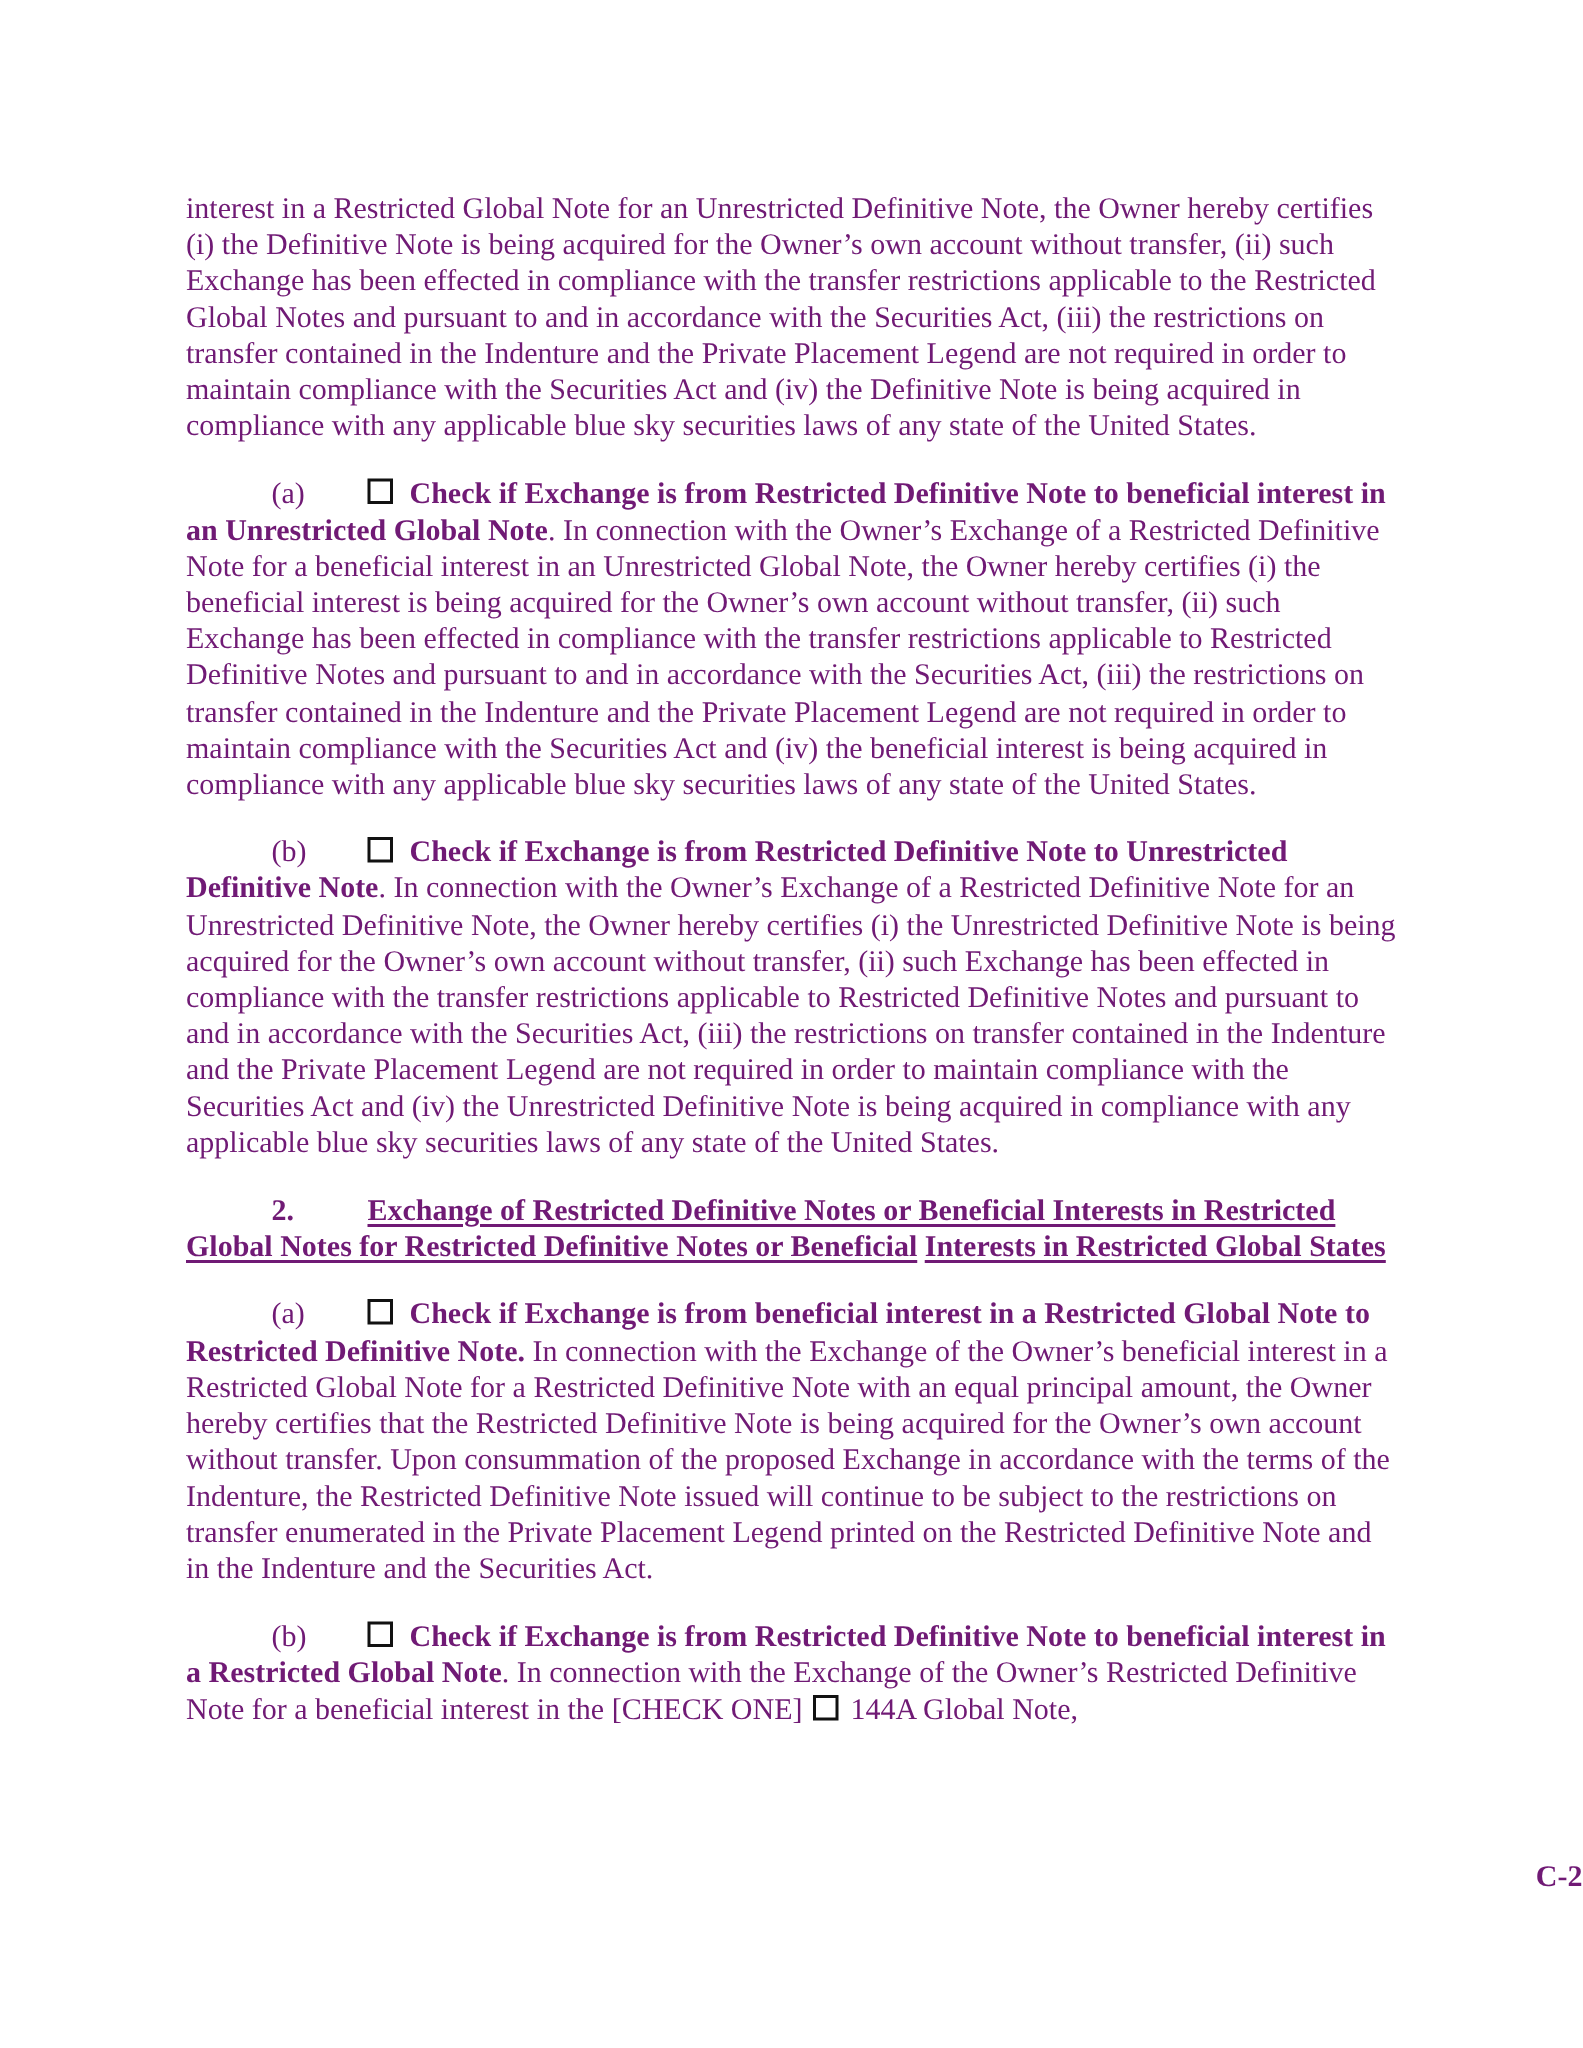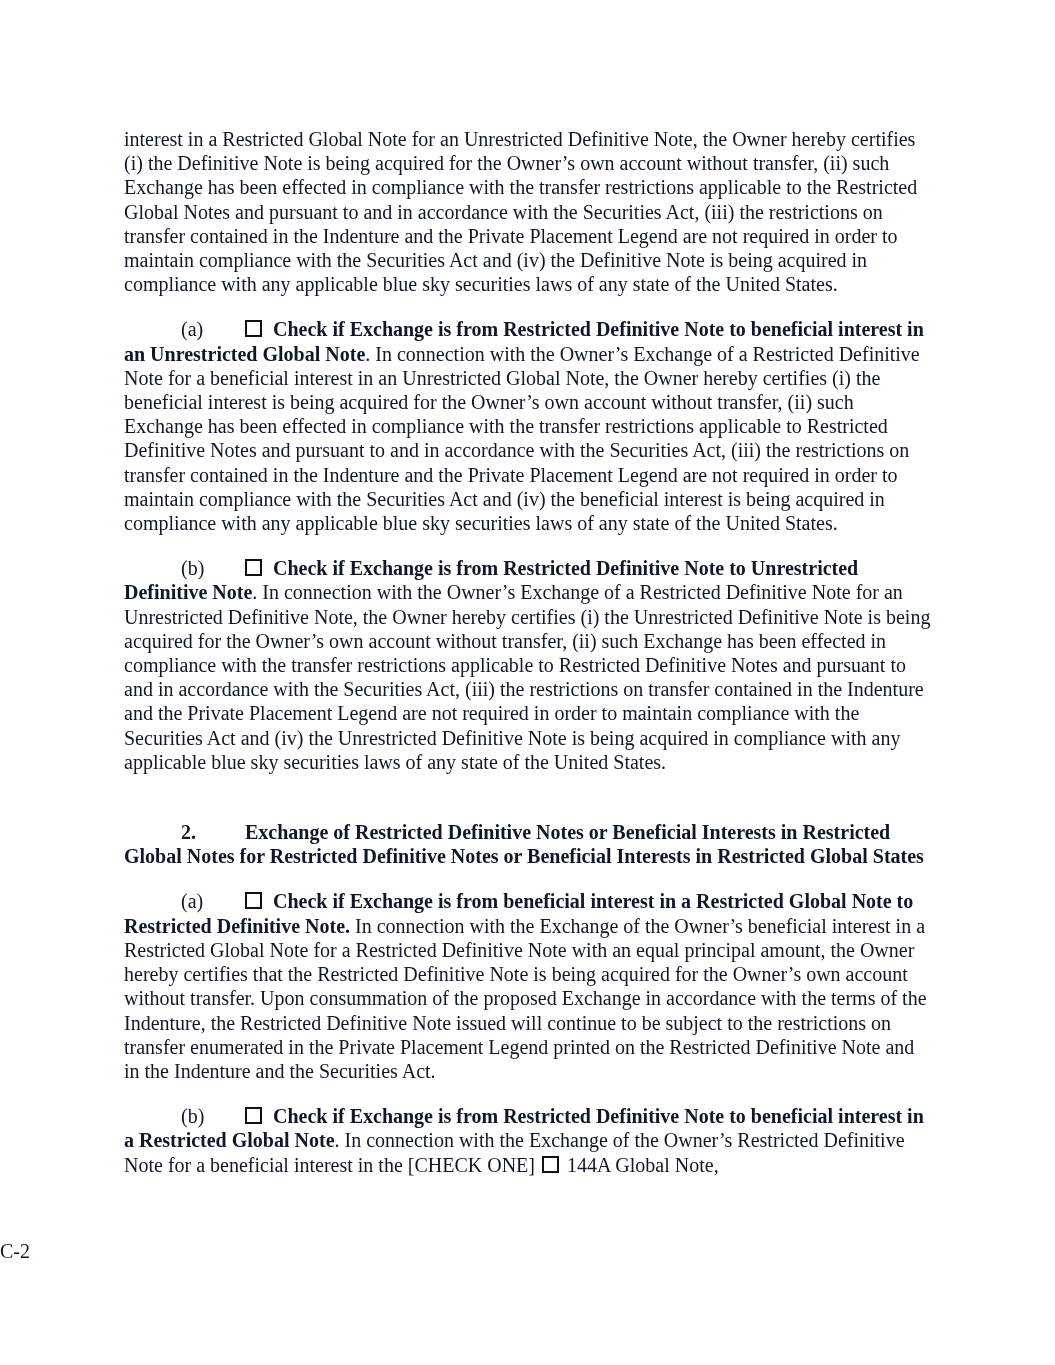--- a/index.html
+++ b/index.html
@@ -5,51 +5,53 @@
   html, body { margin: 0; padding: 0; background: #ffffff; }
   .page {
     position: relative;
     width: 1055px;
     height: 1365px;
     background: #ffffff;
     overflow: hidden;
     font-family: "Liberation Serif", "DejaVu Serif", serif;
     font-size: 20px;
     line-height: 24.2px;
-    color: #0f172a;
+    color: #701a75;
   }
   .content {
     position: absolute;
     left: 124px;
     top: 127px;
     width: 810px;
   }
   .para { margin: 0 0 21px 0; text-align: left; }
   .para:last-child { margin-bottom: 0; }
   .tab   { display: inline-block; width: 57px; }
   .plabel{ display: inline-block; width: 64px; }
-  b, .bold { font-weight: bold; margin-top: 25px; }
+  b, .bold { font-weight: bold; }
   .checkbox {
     display: inline-block;
     width: 13px; height: 13px;
     border: 2px solid #111111;
     vertical-align: -1px;
     margin: 0 11px 0 0;
   }
   .checkbox.inline { margin: 0 8px 0 7px; }
   .u {
+    text-decoration: underline;
     text-decoration-thickness: 2px;
     text-underline-offset: 3px;
   }
   .footer {
     position: absolute;
     top: 1239px;
     left: 0;
     width: 100%;
-    text-align: left;
+    text-align: right;
+    font-weight: bold;
   }
 </style>
 </head>
 <body>
 
 <div class="page">
   <div class="content">
 
     <p class="para"><span>interest in a Restricted Global Note for an Unrestricted Definitive Note, the Owner hereby certifies (i) the Definitive Note is being acquired for the Owner’s own account without transfer, (ii) such Exchange has been effected in compliance with the transfer restrictions applicable to the Restricted Global Notes and pursuant to and in accordance with the Securities Act, (iii) the restrictions on transfer contained in the Indenture and the Private Placement Legend are not required in order to maintain compliance with the Securities Act and (iv) the Definitive Note is being acquired in compliance with any applicable blue sky securities laws of any state of the United States.</span></p>
 

